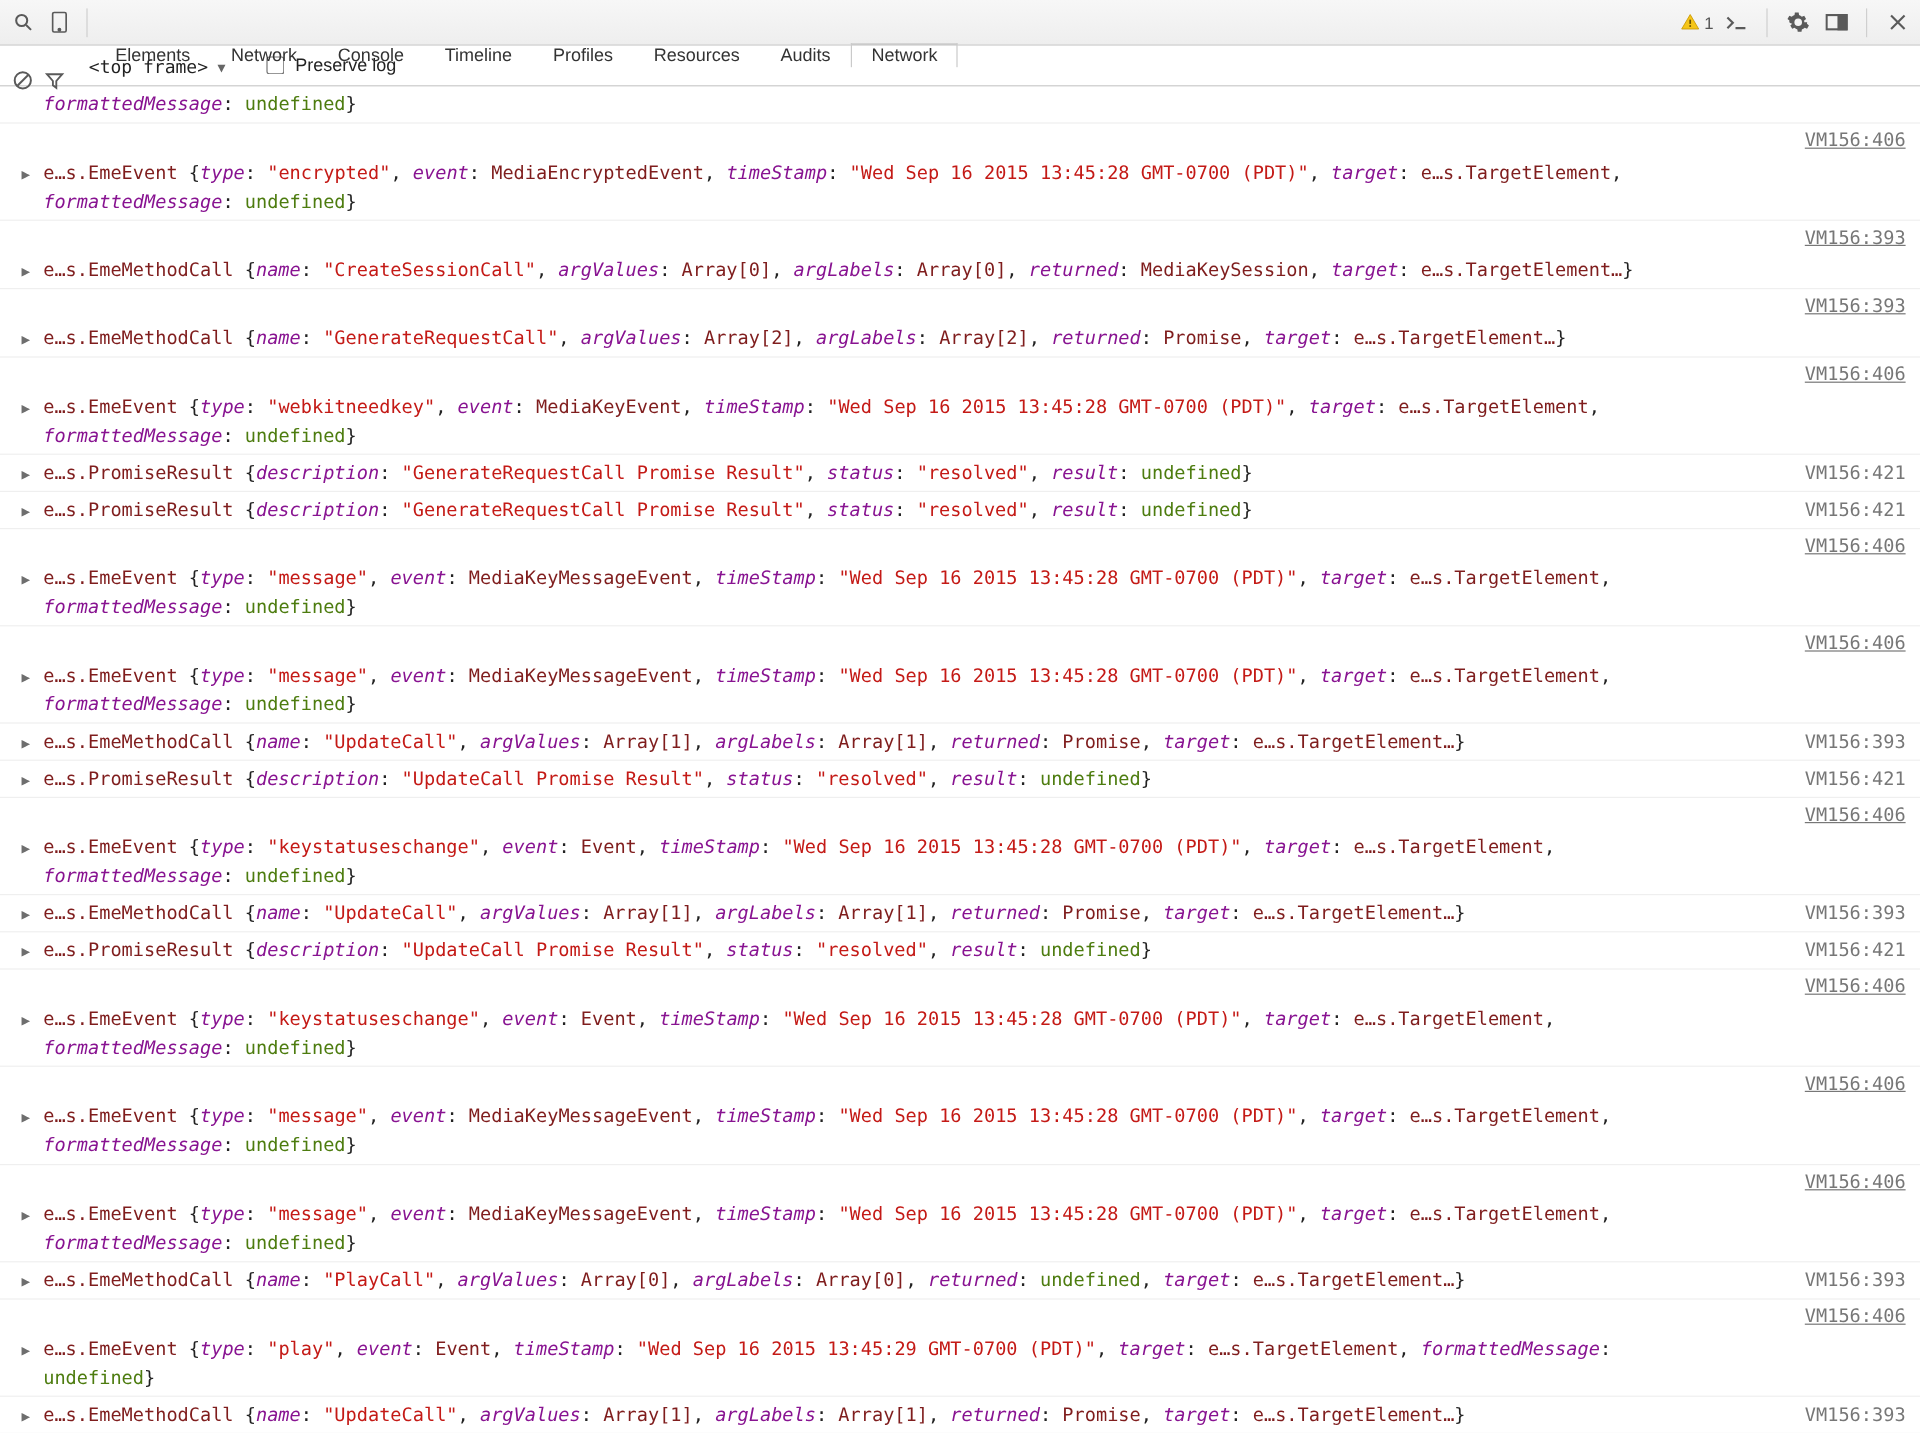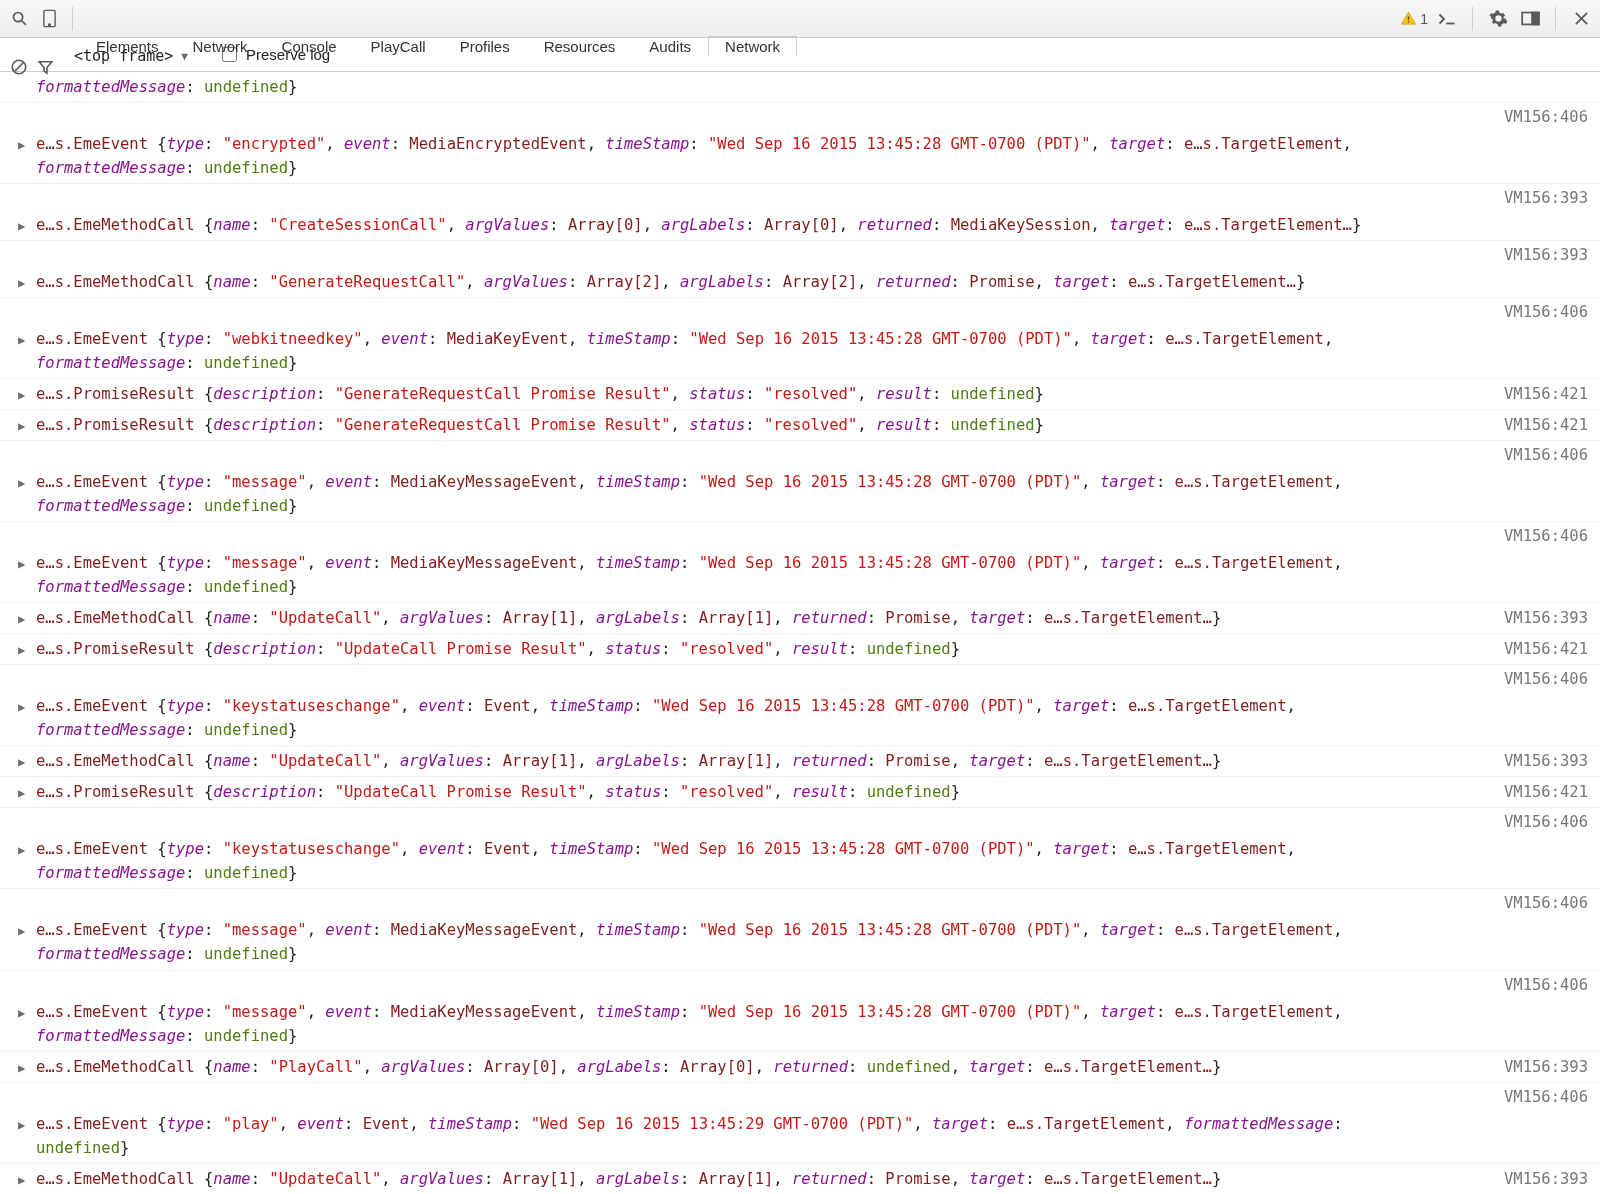--- a/index.html
+++ b/index.html
@@ -75,20 +75,21 @@
     border-bottom:1px solid #efefef;
   }
   .src-line {
     text-align:right;
     padding:2px 12px 0 0;
     border-bottom:none;
     color:#666;
   }
   .src-link {
     cursor:pointer;
+    text-decoration:underline;
     color:#777;
   }
   .row .src-inline {
     position:absolute; right:12px; top:3px;
     cursor:pointer; color:#777;
   }
   .tri {
     position:absolute; left:18px; top:7px;
     color:#6e6e6e; cursor:pointer; font-size:12px;
   }
@@ -115,21 +116,21 @@
           <rect x="3" y="2" width="18" height="26" rx="2"></rect>
           <circle cx="12" cy="25" r="1.5" fill="#5a5a5a"></circle>
         </svg>
     </div>
     <div class="tb-sep"></div>
   </div>
   <div class="tabs" id="tabs">
       <div class="tab">Elements</div>
       <div class="tab">Network</div>
       <div class="tab">Console</div>
-      <div class="tab">PlayCall</div>
+      <div class="tab">Timeline</div>
       <div class="tab">Profiles</div>
       <div class="tab">Resources</div>
       <div class="tab">Audits</div>
       <div class="tab active">Network</div>
     </div>
   <div class="toolbar-right">
     <div class="warn-badge">
       <span class="warn-tri">
         <svg width="17" height="17" viewBox="0 0 24 24">
             <path d="M12 3 L22 20 L2 20 Z" fill="#f5c518" stroke="#c99700" stroke-width="1"></path>

